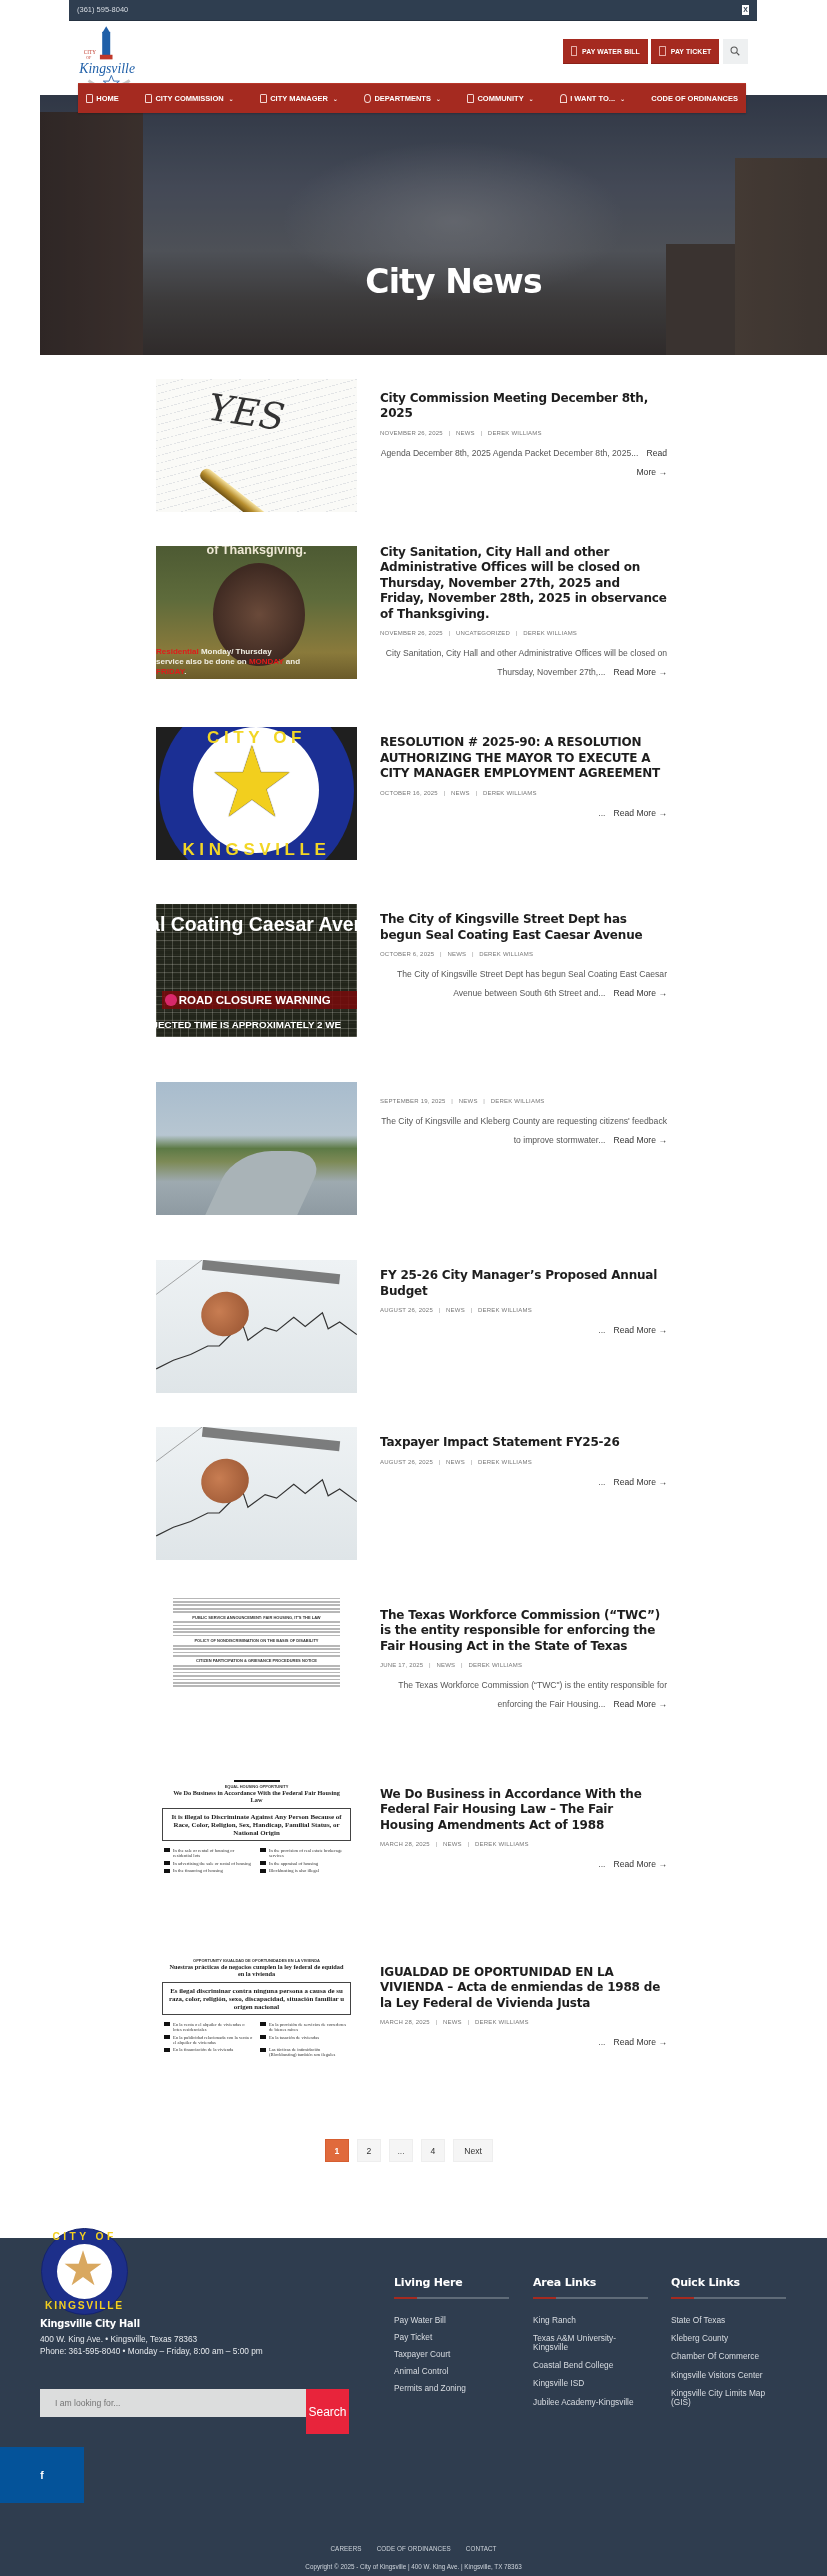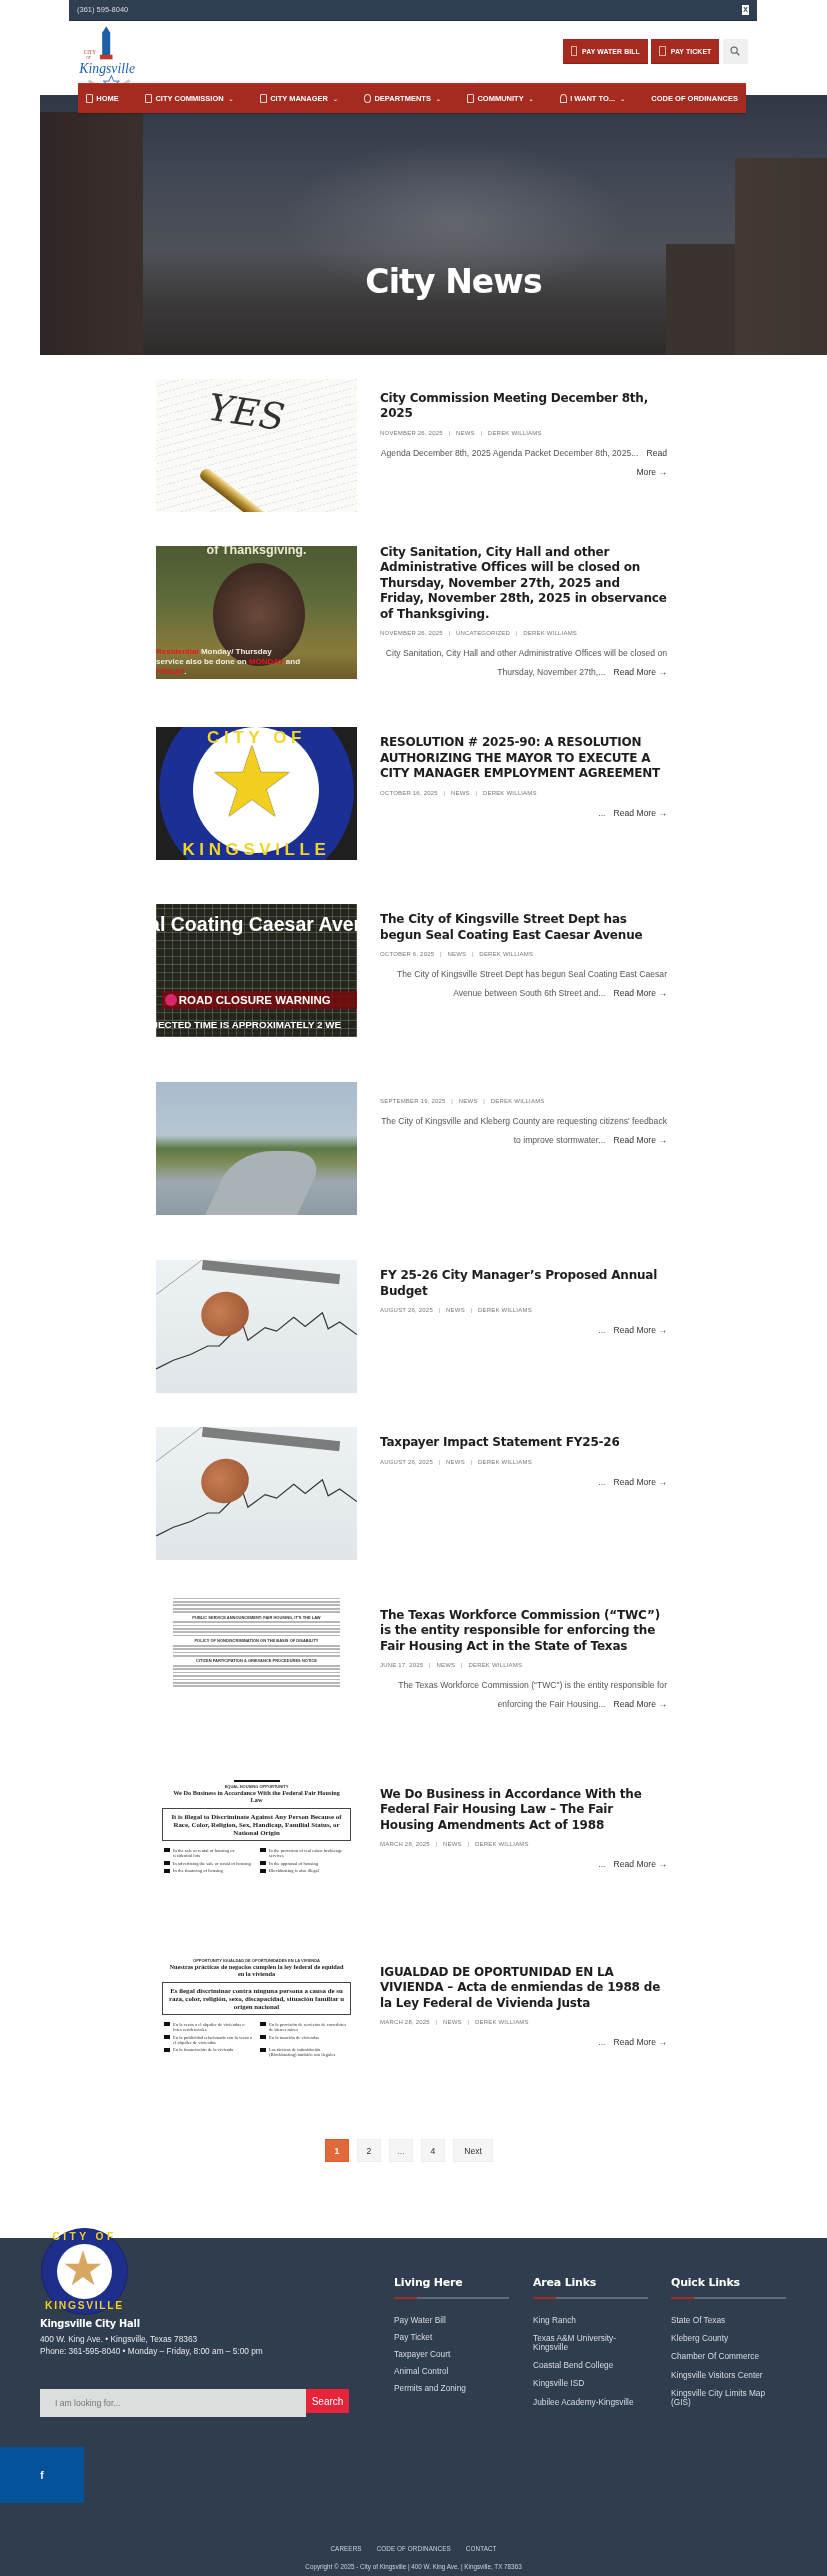--- a/index.html
+++ b/index.html
@@ -95,21 +95,21 @@
   .f-seal { position: absolute; left: 41px; top: -10.3px; width: 87px; height: 87px; border-radius: 50%; background: #1d2f8a; border: 1.1px solid #14236e; }
   .f-seal .in { position: absolute; left: 15px; top: 15px; width: 55px; height: 55px; border-radius: 50%; background: #fff; }
   .f-seal .st { position: absolute; left: 19.5px; top: 12.6px; font-size: 48px; line-height: 55px; color: #d9a860; }
   .f-seal .t1 { position: absolute; left: 0; right: 0; top: 2.3px; text-align: center; color: #f3cf1e; font-weight: bold; font-size: 10.3px; letter-spacing: 3.4px; }
   .f-seal .t2 { position: absolute; left: 0; right: 0; bottom: 2.3px; text-align: center; color: #f3cf1e; font-weight: bold; font-size: 10.3px; letter-spacing: 1.7px; }
   .f-contact { position: absolute; left: 40px; top: 80px; color: #fff; }
   .f-contact h3 { font-family: "DejaVu Sans", sans-serif; font-size: 9.8px; font-weight: bold; letter-spacing: -0.2px; }
   .f-contact p { font-size: 8.3px; color: #e6e9ed; margin-top: 4.6px; line-height: 10.3px; }
   .f-search { position: absolute; left: 40px; top: 151px; width: 309px; height: 27.6px; display: flex; }
   .f-search input { flex: 1; height: 27.6px; background: #dcdddd; border: none; padding-left: 15px; font-size: 8.6px; color: #444; font-family: "Liberation Sans", sans-serif; }
-  .f-search button { width: 43px; height: 24px; background: #e8243b; color: #fff; border: none; font-size: 10px; font-family: "Liberation Sans", sans-serif; }
+  .f-search button { width: 43px; height: 45px; background: #e8243b; color: #fff; border: none; font-size: 12px; font-family: "Liberation Sans", sans-serif; }
   .f-col { position: absolute; top: 38px; width: 115px; }
   .f-col h4 { font-family: "DejaVu Sans", sans-serif; color: #fff; font-size: 11px; font-weight: bold; letter-spacing: -0.2px; }
   .f-col .u { margin-top: 8px; height: 1.7px; background: #5f6b78; width: 115px; position: relative; }
   .f-col .u::before { content: ""; position: absolute; left: 0; top: 0; width: 23px; height: 1.7px; background: #a52a20; }
   .f-col ul { list-style: none; margin-top: 17px; }
   .f-col li { color: #d9dde2; font-size: 8.3px; line-height: 8.6px; margin-bottom: 8.6px; }
   .f-col.c1 { left: 394px; }
   .f-col.c2 { left: 533px; }
   .f-col.c3 { left: 671px; }
   .f-col.c2 li, .f-col.c3 li { margin-bottom: 9.8px; }

